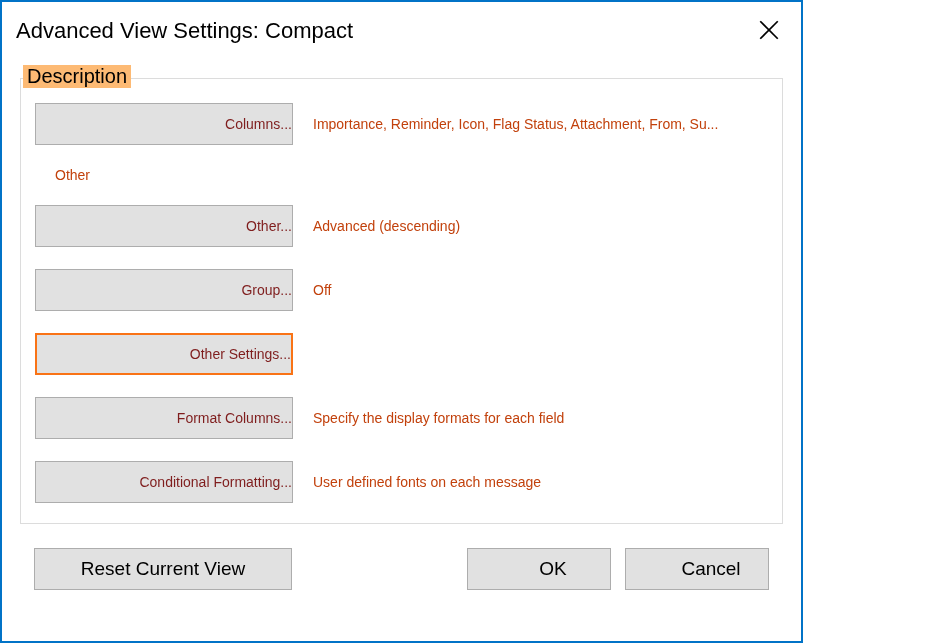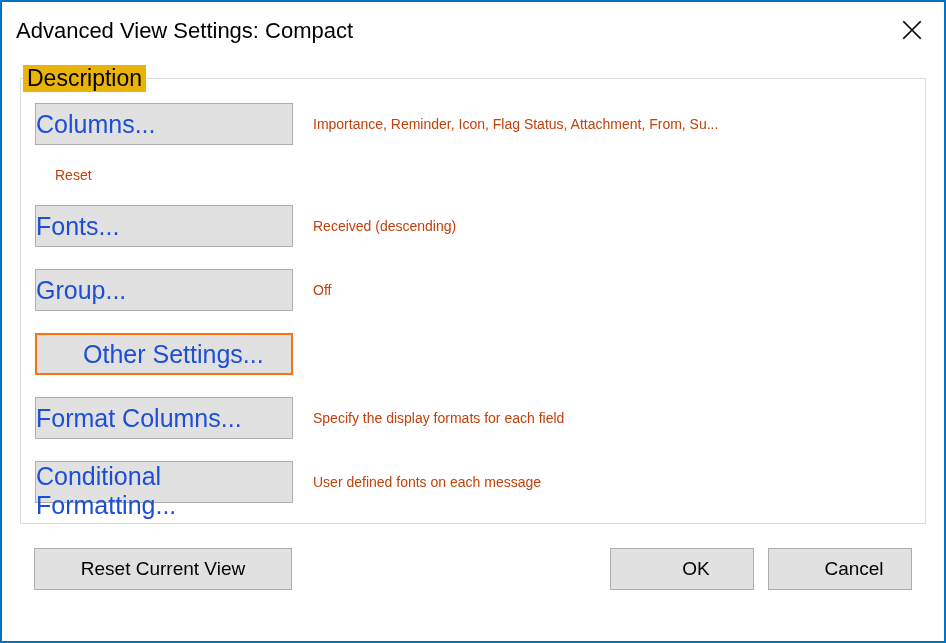--- a/index.html
+++ b/index.html
@@ -6,21 +6,21 @@
       box-sizing: border-box;
       margin: 0;
       padding: 0;
     }
     body {
       font-family: "Segoe UI", Tahoma, sans-serif;
       font-size: 18px;
       background: #fff;
     }
     .window {
-      width: 946px;
+      width: 803px;
       height: 643px;
       border: 2px solid #0173c7;
       background: #fff;
       display: flex;
       flex-direction: column;
       position: relative;
     }
     .titlebar {
       display: flex;
       align-items: flex-start;
@@ -54,43 +54,43 @@
     .fieldset {
       border: 1px solid #dcdcdc;
       position: relative;
       padding: 24px 14px 20px 14px;
       flex: 0 0 auto;
     }
     .fieldset-legend {
       position: absolute;
       top: -14px;
       left: 2px;
-      background: #eab308;
+      background: #fdba74;
       padding: 0 4px;
-      font-size: 23px;
+      font-size: 20px;
       color: #000;
     }
     .row {
       display: flex;
       align-items: center;
       margin-bottom: 22px;
     }
     .row:last-child {
       margin-bottom: 0;
     }
     .row-btn {
       width: 258px;
       height: 42px;
       background: #e1e1e1;
       border: 1px solid #adadad;
       font-family: inherit;
-      font-size: 25px;
-      color: #1d4ed8;
+      font-size: 14px;
+      color: #7f1d1d;
       cursor: default;
-      text-align: left;
+      text-align: right;
       flex-shrink: 0;
     }
     .row-btn.selected {
       border: 2px solid #f97316;
       background: #e1e1e1;
       padding-left: 46px;
     }
     .row-desc {
       margin-left: 20px;
       font-size: 14px;
@@ -147,26 +147,26 @@
   <div class="content">
     <div class="fieldset">
       <div class="fieldset-legend">Description</div>
 
       <div class="row">
         <button class="row-btn">Columns...</button>
         <div class="row-desc">Importance, Reminder, Icon, Flag Status, Attachment, From, Su...</div>
       </div>
 
       <div class="row">
-        <div class="row-desc">Reset</div>
+        <div class="row-desc">Other</div>
       </div>
 
       <div class="row">
-        <button class="row-btn">Fonts...</button>
-        <div class="row-desc">Received (descending)</div>
+        <button class="row-btn">Other...</button>
+        <div class="row-desc">Advanced (descending)</div>
       </div>
 
       <div class="row">
         <button class="row-btn">Group...</button>
         <div class="row-desc">Off</div>
       </div>
 
       <div class="row">
         <button class="row-btn selected">Other Settings...</button>
       </div>

